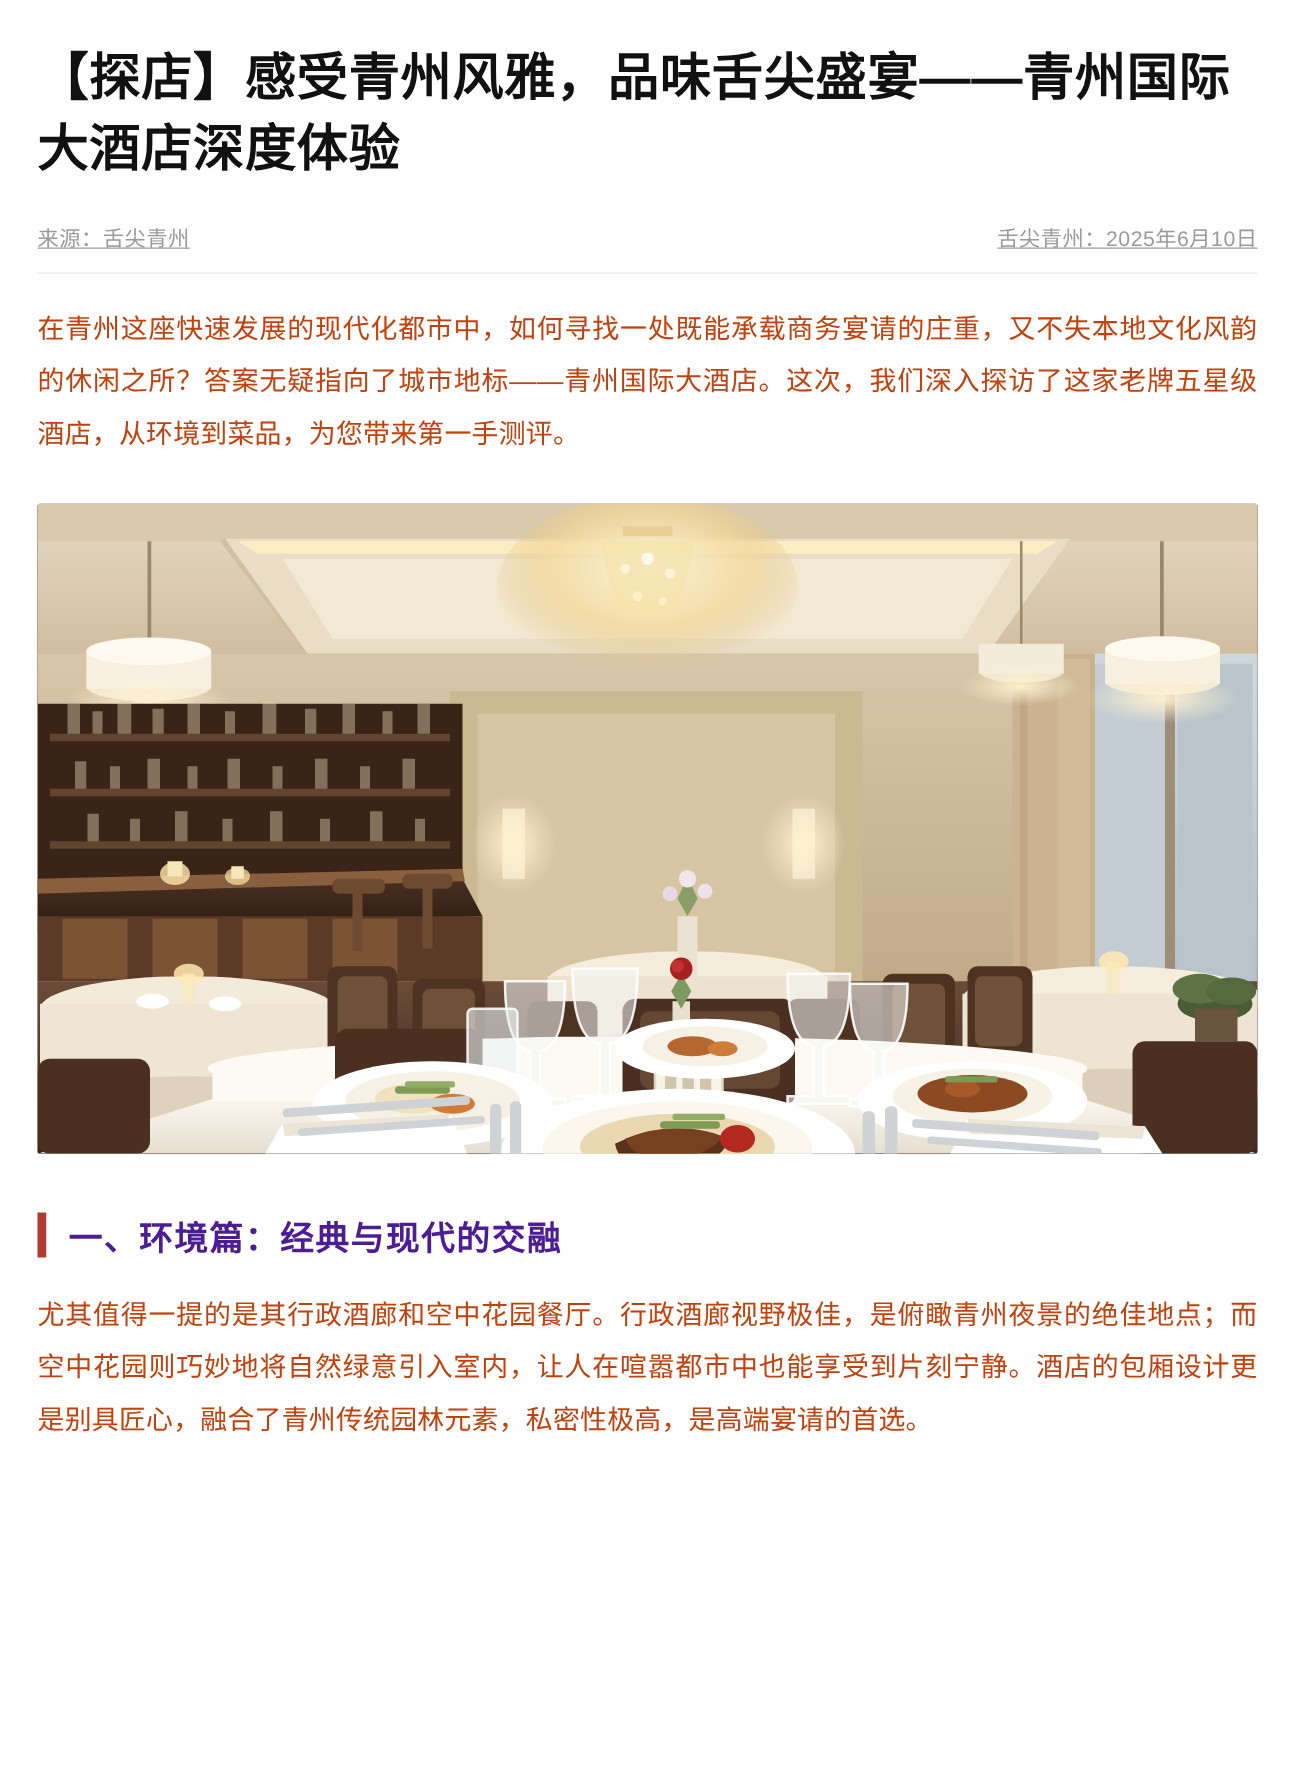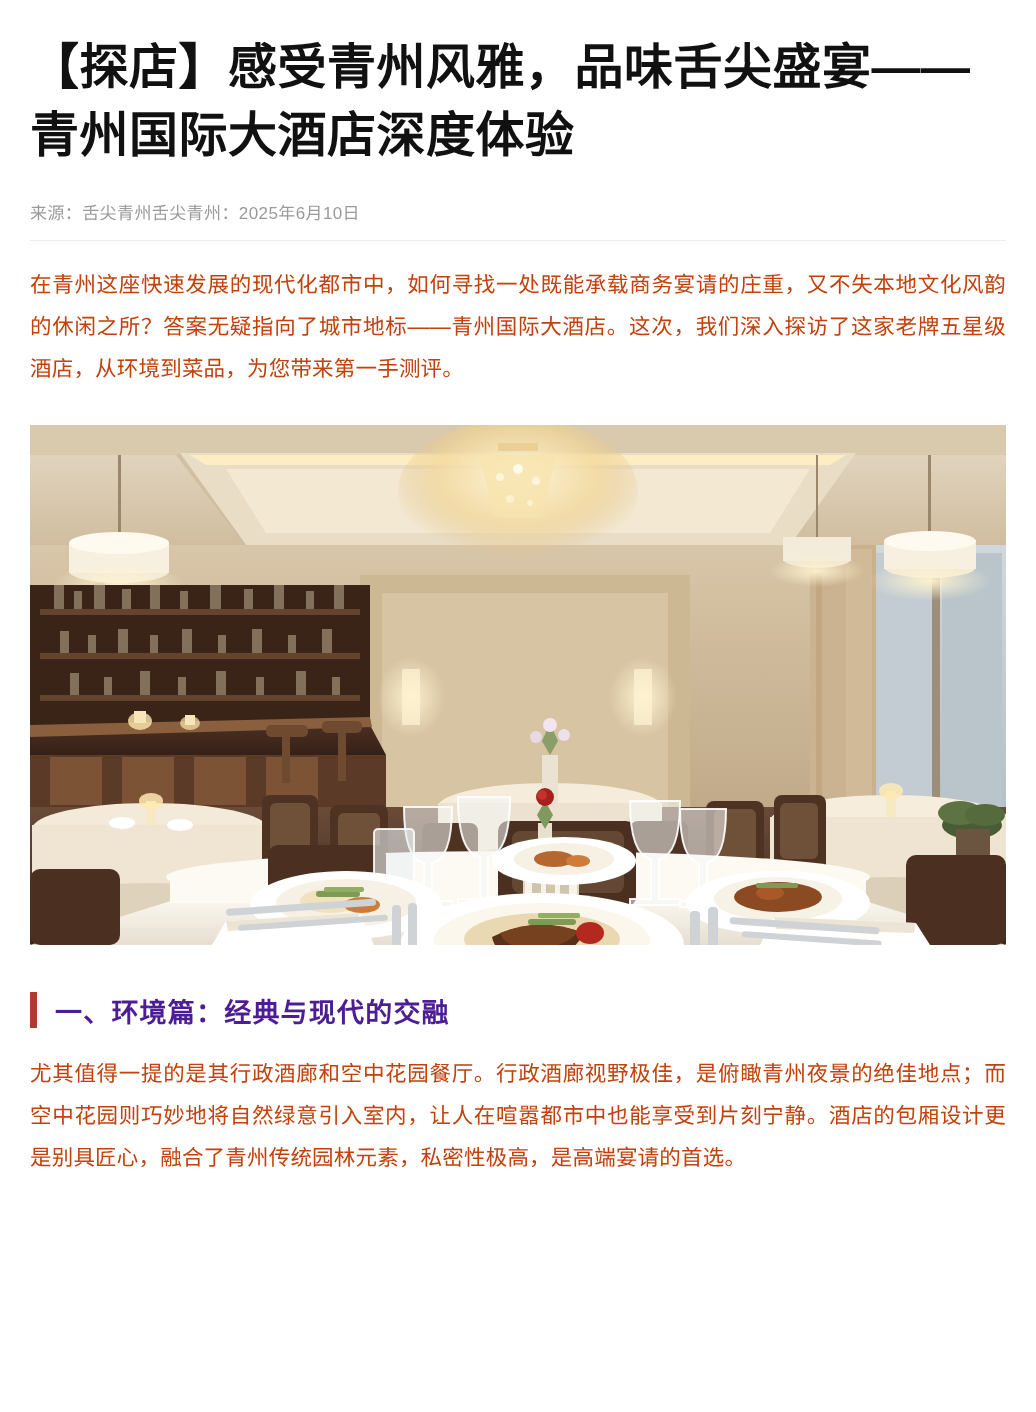--- a/index.html
+++ b/index.html
@@ -15,36 +15,38 @@
     -webkit-font-smoothing: antialiased;
   }
   .page {
     width: 1036px;
     box-sizing: border-box;
     padding: 28px 30px 40px 30px;
   }
 
   
   .article-title {
-    font-size: 49px;
+    font-size: 41px;
     line-height: 1.38;
     font-weight: bold;
     letter-spacing: 0.5px;
     color: #111111;
     margin: 6px 0 0 0;
   }
 
   
   .meta-row {
     display: flex;
+    justify-content: space-between;
     align-items: baseline;
     margin-top: 30px;
     font-size: 17px;
     color: #9a9a9a;
     letter-spacing: 0.4px;
+    text-decoration: underline;
   }
   .meta-left, .meta-right {
     white-space: nowrap;
   }
   .meta-label { color: #9a9a9a; }
   .meta-value { color: #9a9a9a; }
 
   .divider {
     height: 1px;
     background: #ebebeb;

